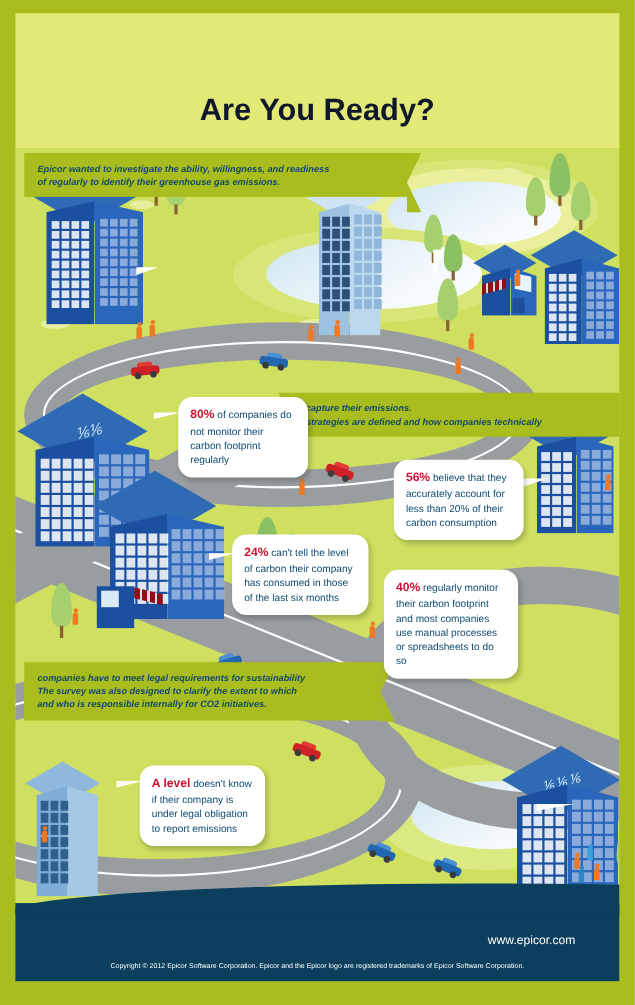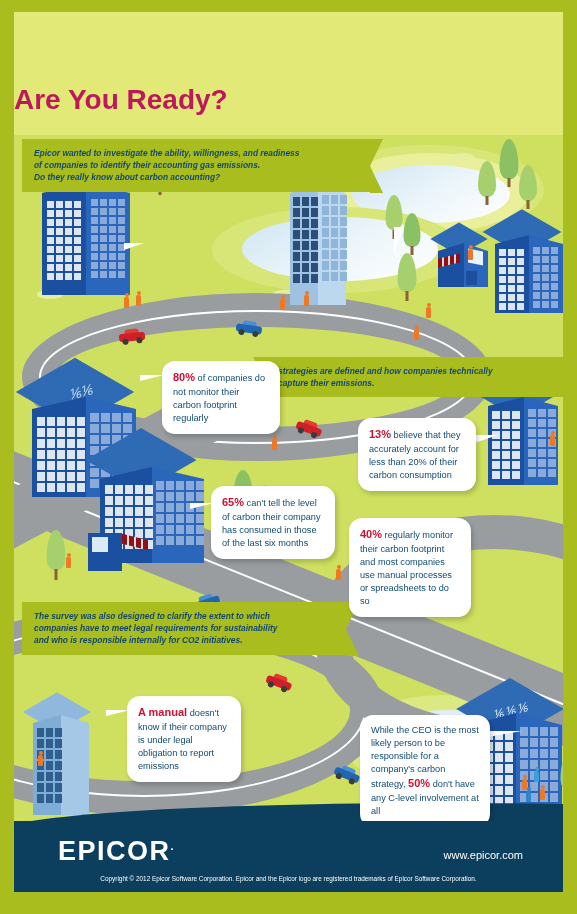--- a/index.html
+++ b/index.html
@@ -30,24 +30,24 @@
     text-align: center;
     font-size: 40px;
     font-weight: bold;
     letter-spacing: -0.4px;
     color: #0e4a71;
     line-height: 1;
   }
   .subtitle {
     position: absolute;
     top: 74px; left: 0; width: 100%;
-    text-align: left;
+    text-align: center;
     font-size: 28px;
     font-weight: bold;
-    color: #be185d;
+    color: #0f172a;
     line-height: 1;
   }
 
   
   .scene {
     position: absolute;
     left: 14px; top: 135px;
     width: 549px; height: 686px;
     background: #cfe060;
     overflow: hidden;
@@ -989,76 +989,69 @@
     <div class="barricade" style="left:182px;top:478px;">
       <div class="plank"></div>
         <div class="leg" style="left:3px;"></div>
         <div class="leg" style="right:3px;"></div>
     </div>
 
     <div style="position:absolute;left:212px;top:470px;width:0;height:0;border-left:12px solid transparent;border-right:12px solid transparent;border-top:14px solid #2a66bb;"></div>
 
     <div class="banner" style="left:8px;top:4px;width:348px;">
       <div>Epicor wanted to investigate the ability, willingness, and readiness</div>
-      <div>of companies to identify their accounting gas emissions.</div>
-      <div>Do they really know about carbon accounting?</div>
+      <div>of regularly to identify their greenhouse gas emissions.</div>
       <div class="banner-arrow" style="right:-13px;top:0;border-top:27px solid #a9bd1f;border-bottom:27px solid #a9bd1f;border-right:13px solid transparent;"></div>
     </div>
 
     <div class="banner" style="left:252px;top:222px;width:311px;">
+      <div>capture their emissions.</div>
       <div>strategies are defined and how companies technically</div>
-      <div>capture their emissions.</div>
       <div class="banner-arrow" style="left:-13px;top:0;border-top:27px solid #a9bd1f;border-bottom:27px solid #a9bd1f;border-left:13px solid transparent;"></div>
     </div>
 
     <div class="banner" style="left:8px;top:467px;width:324px;">
+      <div>companies have to meet legal requirements for sustainability</div>
       <div>The survey was also designed to clarify the extent to which</div>
-      <div>companies have to meet legal requirements for sustainability</div>
       <div>and who is responsible internally for CO2 initiatives.</div>
       <div class="banner-arrow" style="right:-13px;top:0;border-top:27px solid #a9bd1f;border-bottom:27px solid #a9bd1f;border-right:13px solid transparent;"></div>
     </div>
 
     <div class="tail" style="position:absolute;left:110px;top:108px;border-top:7px solid #ffffff;border-bottom:7px solid transparent;border-left:20px solid transparent;transform:scaleX(-1);"></div>
 
     <div class="tail" style="position:absolute;left:380px;top:92px;border-left:10px solid #ffffff;border-right:6px solid transparent;border-bottom:26px solid transparent;z-index:19;"></div>
 
     <div class="bubble" style="left:148px;top:226px;width:118px;">
       <span class="hl">80%</span><span> of companies do not monitor their carbon footprint regularly</span>
     </div>
     <div class="tail" style="position:absolute;left:126px;top:240px;border-top:6px solid #ffffff;border-bottom:8px solid transparent;border-left:24px solid transparent;transform:scaleX(-1);"></div>
 
     <div class="bubble" style="left:344px;top:283px;width:118px;">
-      <span class="hl">13%</span><span> believe that they accurately account for less than 20% of their carbon consumption</span>
+      <span class="hl">56%</span><span> believe that they accurately account for less than 20% of their carbon consumption</span>
     </div>
     <div class="tail" style="position:absolute;left:460px;top:300px;border-top:8px solid #ffffff;border-bottom:8px solid transparent;border-right:24px solid transparent;"></div>
 
     <div class="bubble" style="left:197px;top:351px;width:124px;">
-      <span class="hl">65%</span><span> can't tell the level of carbon their company has consumed in those of the last six months</span>
+      <span class="hl">24%</span><span> can't tell the level of carbon their company has consumed in those of the last six months</span>
     </div>
     <div class="tail" style="position:absolute;left:176px;top:368px;border-top:6px solid #ffffff;border-bottom:9px solid transparent;border-left:24px solid transparent;transform:scaleX(-1);"></div>
 
     <div class="bubble" style="left:335px;top:383px;width:122px;">
       <span class="hl">40%</span><span> regularly monitor their carbon footprint and most companies use manual processes or spreadsheets to do so</span>
     </div>
     <div class="tail" style="position:absolute;left:420px;top:453px;border-left:10px solid #ffffff;border-right:5px solid transparent;border-bottom:30px solid transparent;z-index:19;"></div>
 
     <div class="bubble" style="left:113px;top:561px;width:114px;">
-      <span class="hl">A manual</span><span> doesn't know if their company is under legal obligation to report emissions</span>
+      <span class="hl">A level</span><span> doesn't know if their company is under legal obligation to report emissions</span>
     </div>
     <div class="tail" style="position:absolute;left:92px;top:575px;border-top:6px solid #ffffff;border-bottom:9px solid transparent;border-left:24px solid transparent;transform:scaleX(-1);"></div>
 
-    <div class="bubble" style="left:346px;top:580px;width:130px;">
-      <span>While the CEO is the most likely person to be responsible for a company's carbon strategy, </span><span class="hl">50%</span><span> don't have any C-level involvement at all</span>
-    </div>
     <div class="tail" style="position:absolute;left:474px;top:596px;border-top:6px solid #ffffff;border-bottom:12px solid transparent;border-right:34px solid transparent;"></div>
 
   </div>
 
   <div class="footer">
     <div class="footer-curve"></div>
-    <div class="logo">
-      <span>EPICOR</span><span class="reg">.</span>
-    </div>
     <div class="site">www.epicor.com</div>
     <div class="copyright">Copyright © 2012 Epicor Software Corporation. Epicor and the Epicor logo are registered trademarks of Epicor Software Corporation.</div>
   </div>
 
 </div>
 
 </body></html>

